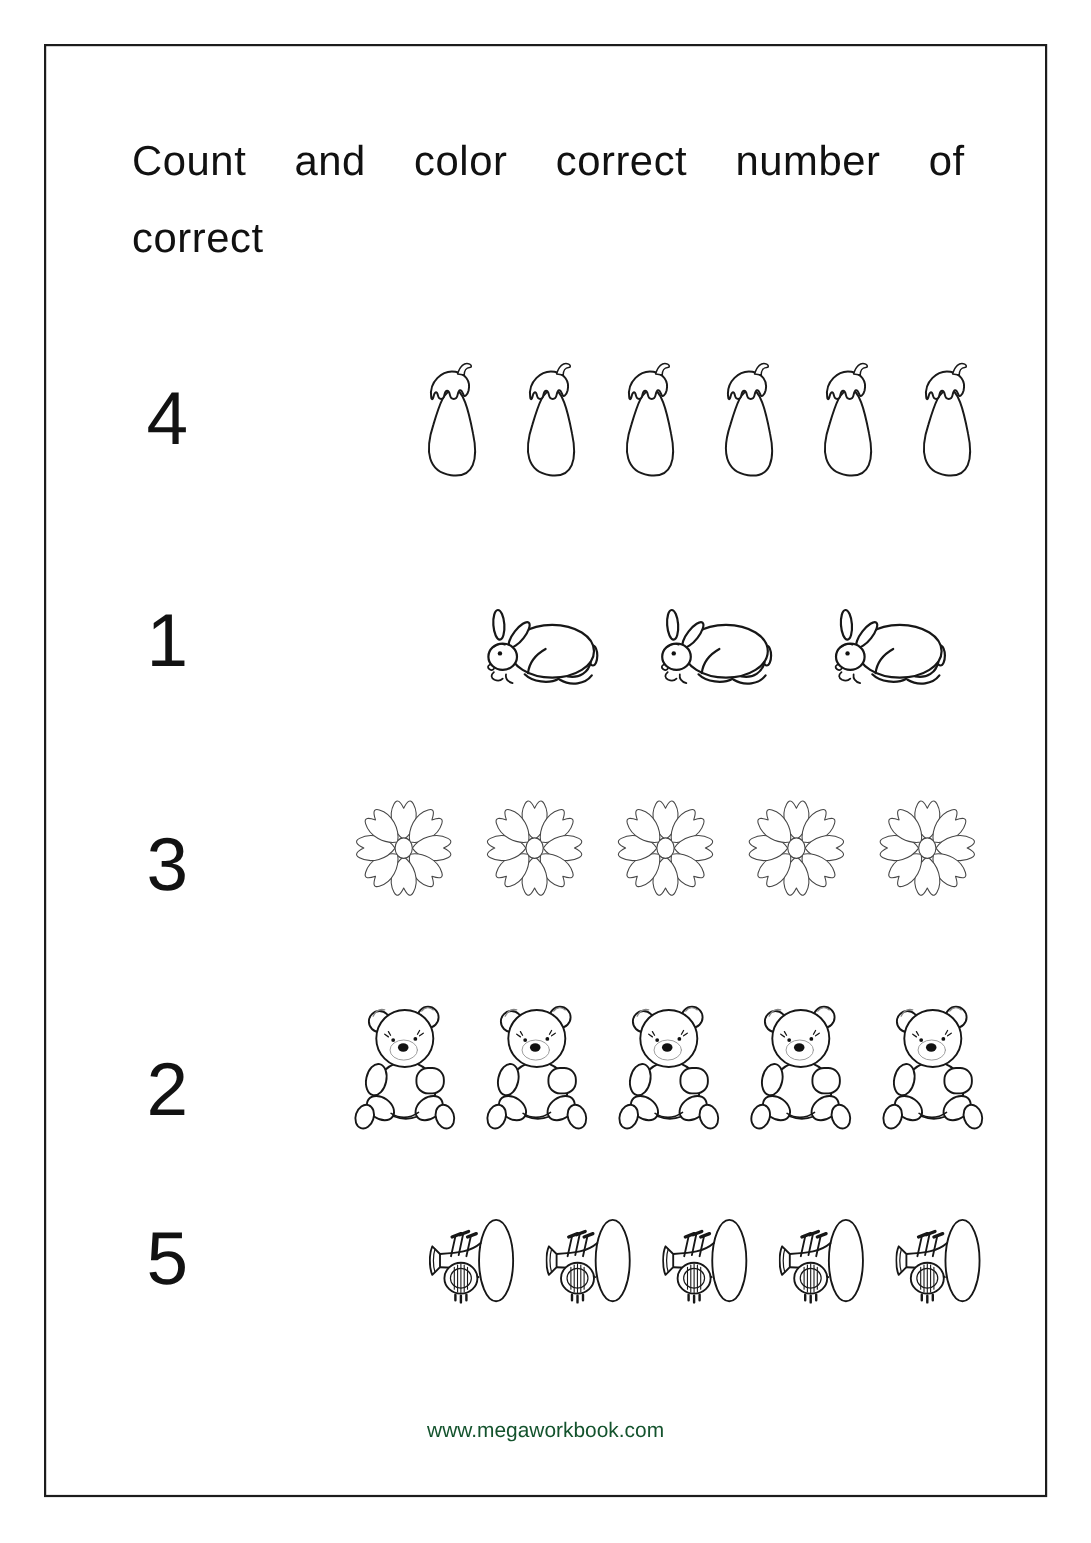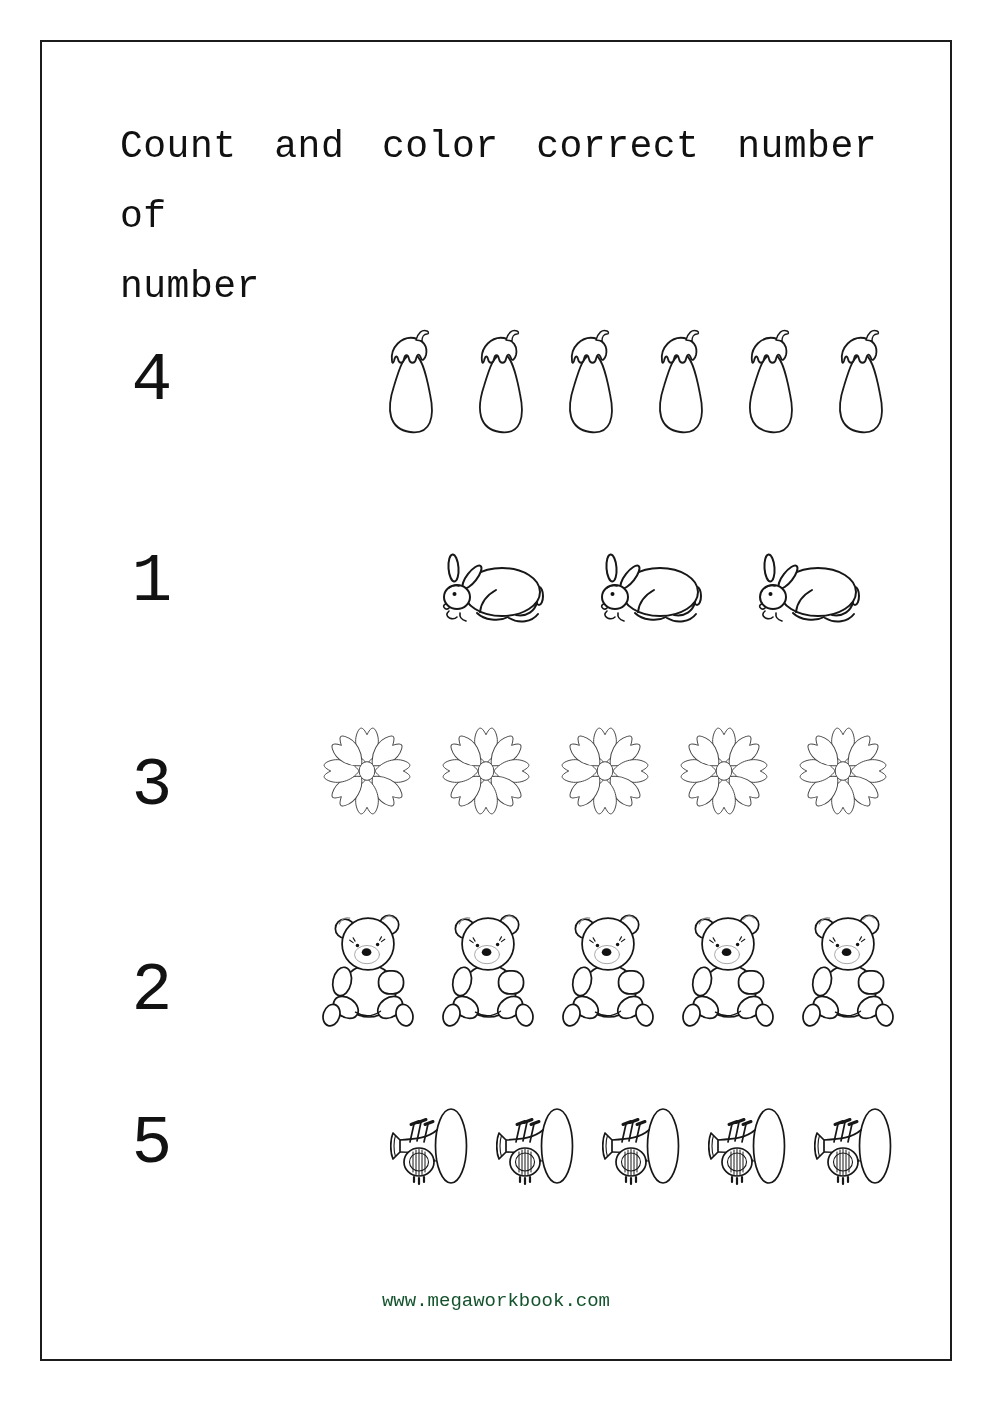--- a/index.html
+++ b/index.html
@@ -1,18 +1,18 @@
 <!DOCTYPE html>
 <html><head>
 <meta charset="utf-8">
 <style>
   html,body{margin:0;padding:0;background:#ffffff;}
   #page{
     position:relative;width:992px;height:1403px;background:#ffffff;
-    font-family:Liberation Mono, monospace;color:#151515;overflow:hidden;
+    font-family:Liberation Sans, sans-serif;color:#151515;overflow:hidden;
   }
   #page-border{
     position:absolute;left:40px;top:40px;width:908px;height:1317px;
     border:2px solid #1c1c1c;background:#ffffff;
   }
   #title{
     position:absolute;left:120px;top:112px;width:757px;
     font-size:38px;line-height:70px;letter-spacing:0.5px;color:#111;
   }
   .title-line1{text-align:justify;text-align-last:justify;}
@@ -128,21 +128,21 @@
       </g>
     </symbol>
   </defs>
 </svg>
 
 <div id="page">
   <div id="page-border"></div>
 
   <div id="title">
     <div class="title-line1">Count and color correct number of</div>
-    <div class="title-line2">number</div>
+    <div class="title-line2">correct</div>
   </div>
 
   <div class="row-number" id="num-0">4</div>
   <div class="row-number" id="num-1">1</div>
   <div class="row-number" id="num-2">3</div>
   <div class="row-number" id="num-3">2</div>
   <div class="row-number" id="num-4">5</div>
 
   <div class="icon-row" id="row-0">
       <svg class="obj-icon">

